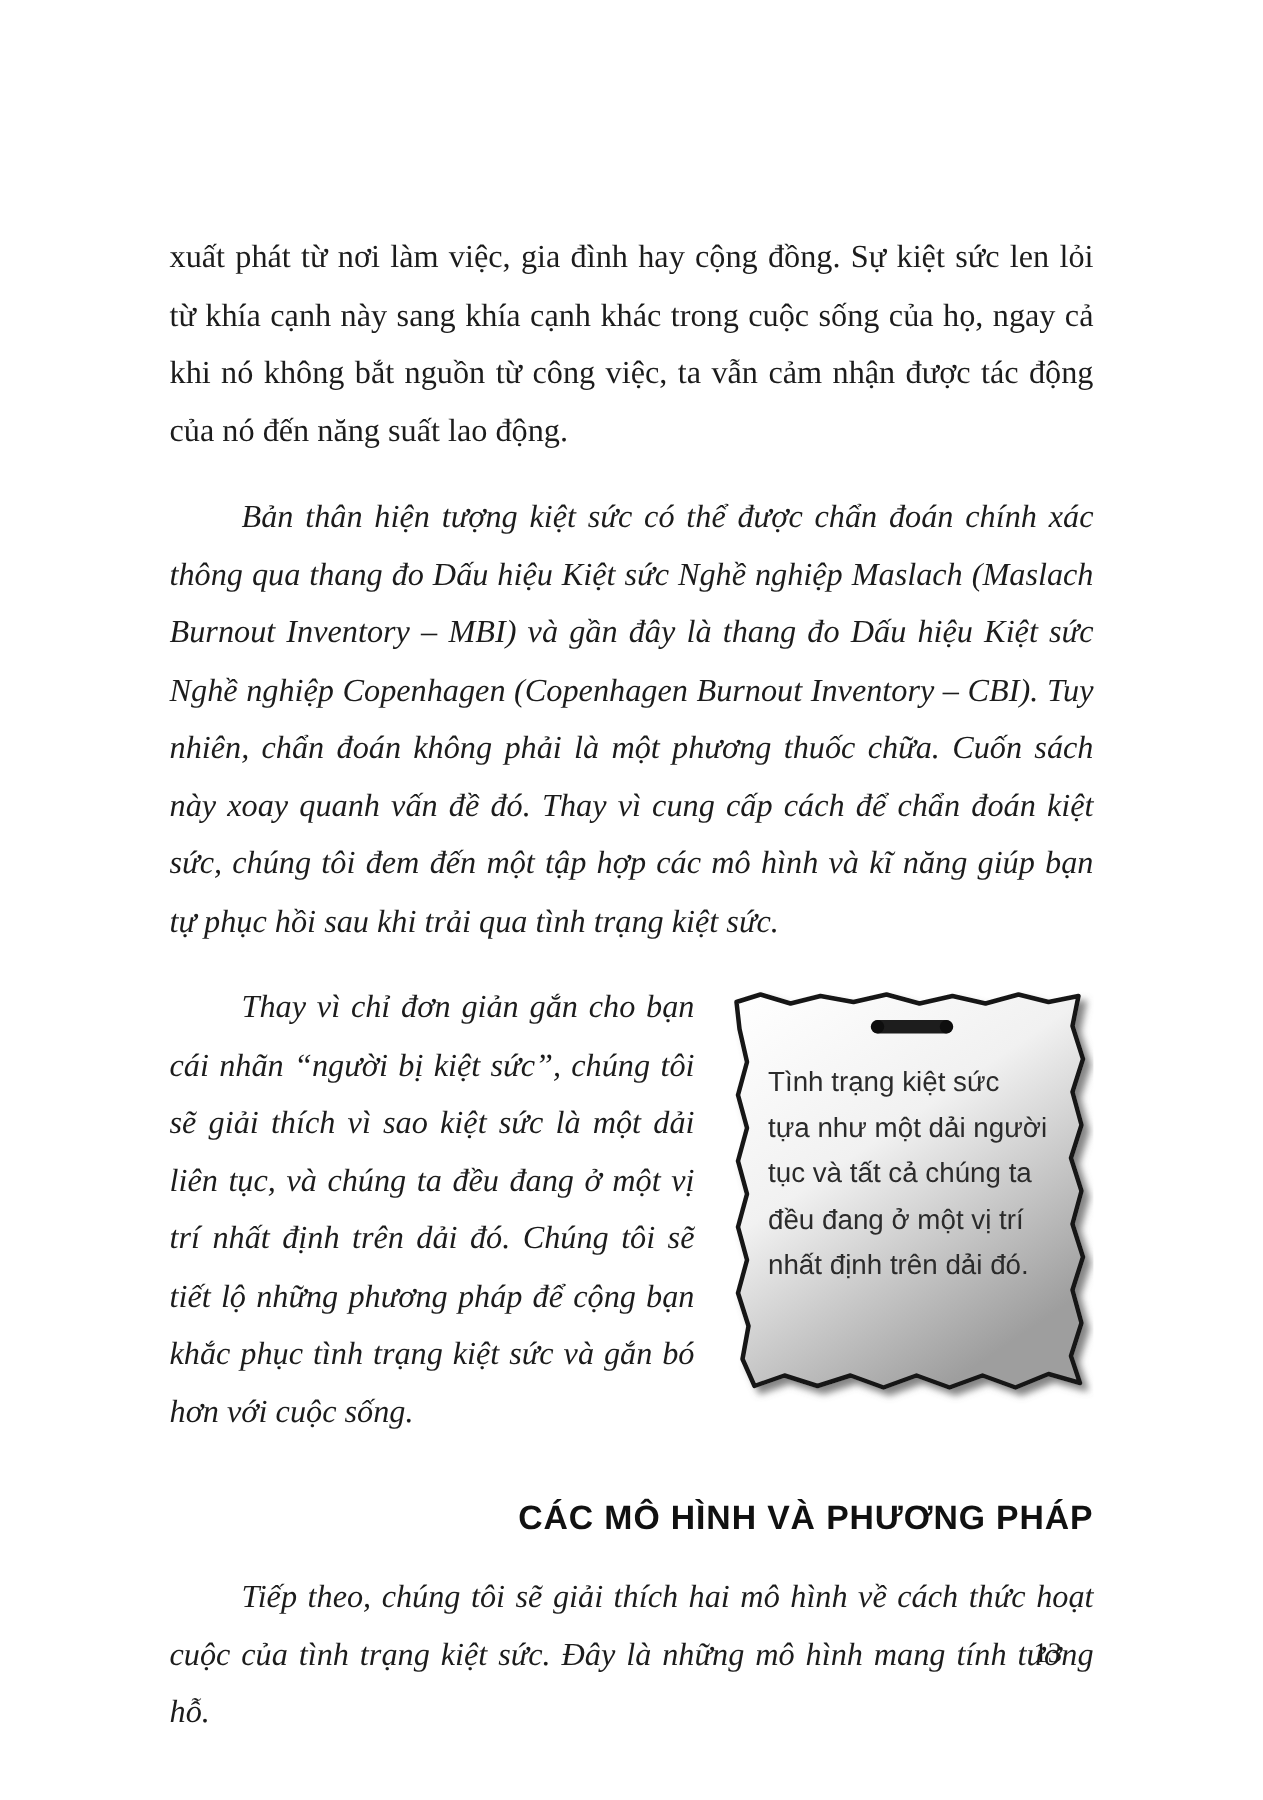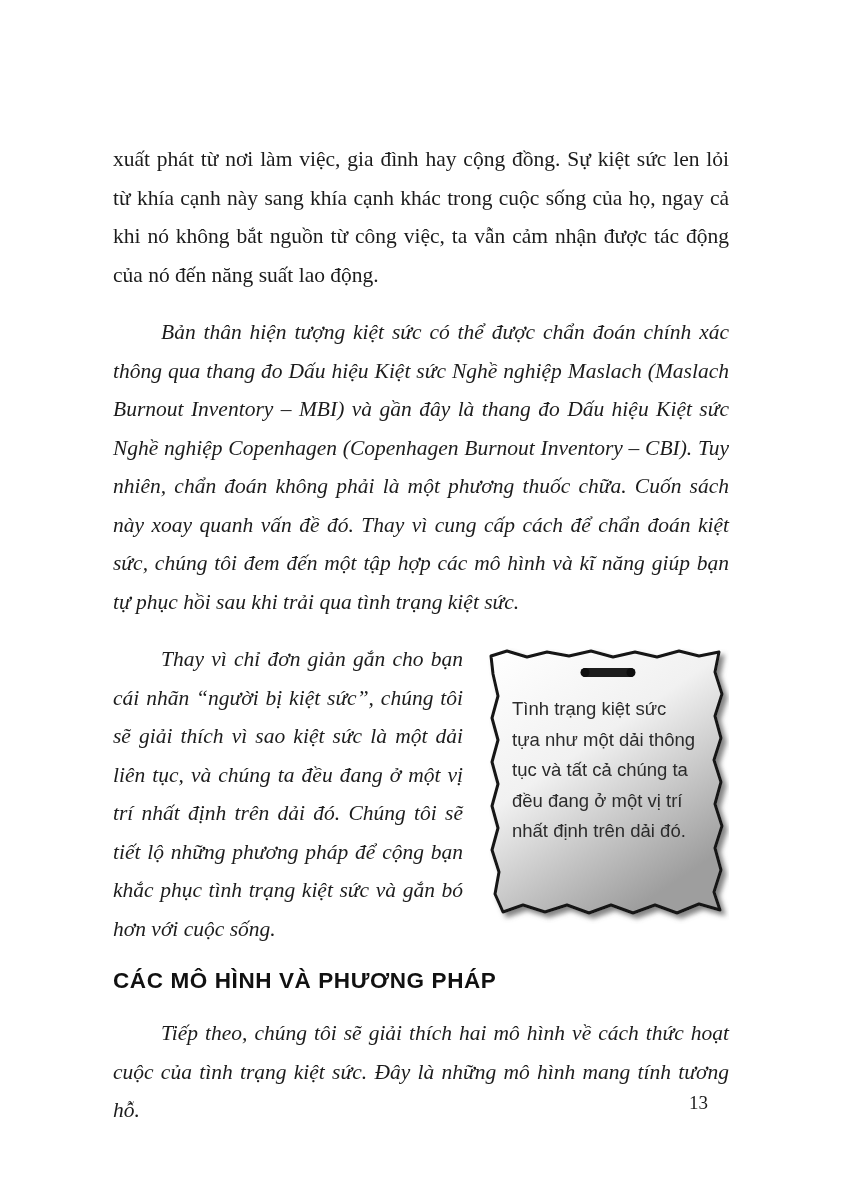--- a/index.html
+++ b/index.html
@@ -12,21 +12,21 @@
     width: 842px;
     height: 1200px;
     background: #ffffff;
     overflow: hidden;
     font-family: "Liberation Serif", serif;
     color: #1c1c1c;
   }
   .content {
     position: absolute;
     left: 113px;
-    top: 140px;
+    top: 152px;
     width: 616px;
   }
   p.body-par {
     margin: 0 0 19px 0;
     font-size: 21.5px;
     line-height: 38.5px;
     text-align: justify;
     text-justify: inter-word;
   }
   p.indent {
@@ -59,26 +59,26 @@
     right: 30px;
     top: 50px;
     font-family: "Liberation Sans", sans-serif;
     font-size: 18.5px;
     line-height: 30.5px;
     color: #2b2b2b;
     text-align: left;
   }
   h2.section-heading {
     clear: both;
-    margin: 20px 0 20px 0;
+    margin: 39px 0 20px 0;
     font-family: "Liberation Sans", sans-serif;
     font-weight: 700;
     font-size: 22.5px;
     letter-spacing: 0.6px;
-    text-align: left;
+    text-align: right;
     color: #111;
   }
   .page-number {
     position: absolute;
     right: 134px;
     top: 1092px;
     font-size: 19px;
     font-family: "Liberation Serif", serif;
     color: #1c1c1c;
   }
@@ -110,21 +110,21 @@
           <polygon filter="url(#noteShadow)" points="6,12 22,7 42,13 62,8 84,12 106,7 128,13 150,8 172,13 194,7 214,12 234,8
                     230,28 237,50 230,72 236,94 229,116 236,138 230,160 237,182 230,204 236,226 229,248 235,266
                     214,260 192,269 170,261 148,269 126,261 104,269 82,261 60,268 38,261 18,268
                     10,250 14,228 7,206 13,184 7,162 13,140 7,118 13,96 7,74 13,52 8,30" fill="url(#paperGrad)" stroke="#151515" stroke-width="3" stroke-linejoin="round"></polygon>
           <g>
             <rect x="96" y="24" width="54" height="9" rx="4.5" fill="#1d1d1d"></rect>
             <circle cx="100" cy="28.5" r="4.5" fill="#0e0e0e"></circle>
             <circle cx="146" cy="28.5" r="4.5" fill="#0e0e0e"></circle>
           </g>
         </svg>
-        <div class="note-text">Tình trạng kiệt sức tựa như một dải thông tục và tất cả chúng ta đều đang ở một vị trí nhất định trên dải đó.</div>
+        <div class="note-text">Tình trạng kiệt sức tựa như một dải người tục và tất cả chúng ta đều đang ở một vị trí nhất định trên dải đó.</div>
       </div>
 
       <p class="body-par indent">Thay vì chỉ đơn giản gắn cho bạn cái nhãn “người bị kiệt sức”, chúng tôi sẽ giải thích vì sao kiệt sức là một dải liên tục, và chúng ta đều đang ở một vị trí nhất định trên dải đó. Chúng tôi sẽ tiết lộ những phương pháp để cộng bạn khắc phục tình trạng kiệt sức và gắn bó hơn với cuộc sống.</p>
     </div>
 
     <h2 class="section-heading">CÁC MÔ HÌNH VÀ PHƯƠNG PHÁP</h2>
 
     <p class="body-par indent">Tiếp theo, chúng tôi sẽ giải thích hai mô hình về cách thức hoạt cuộc của tình trạng kiệt sức. Đây là những mô hình mang tính tương hỗ.</p>
 
   </div>

